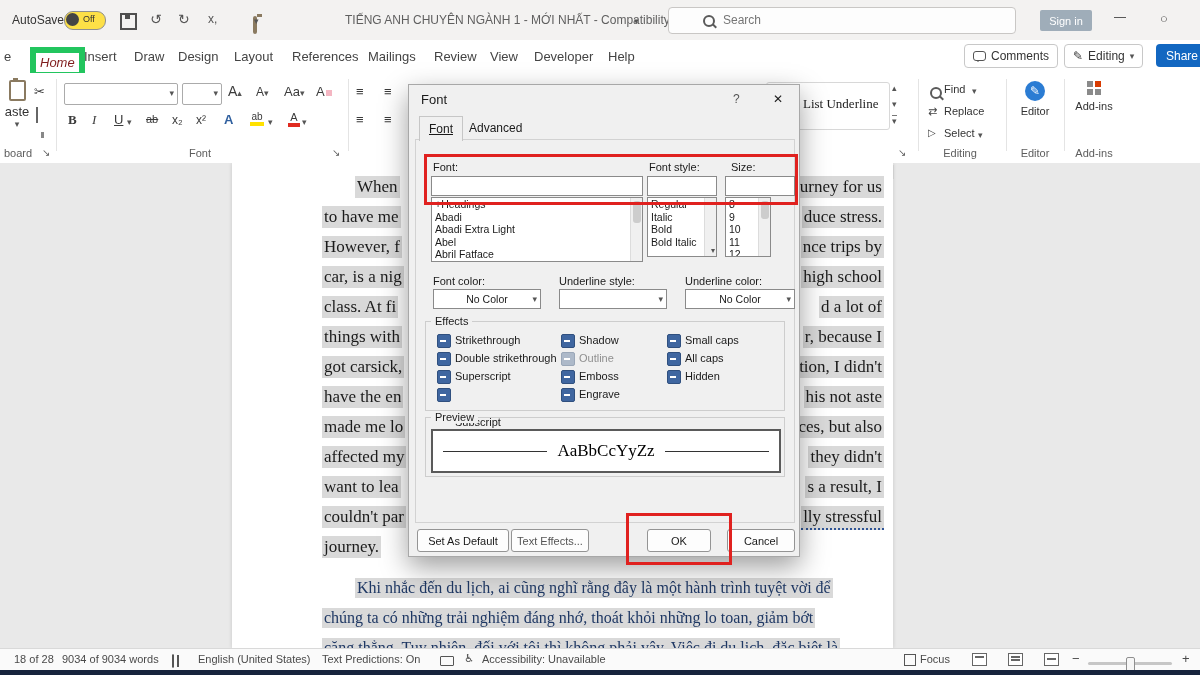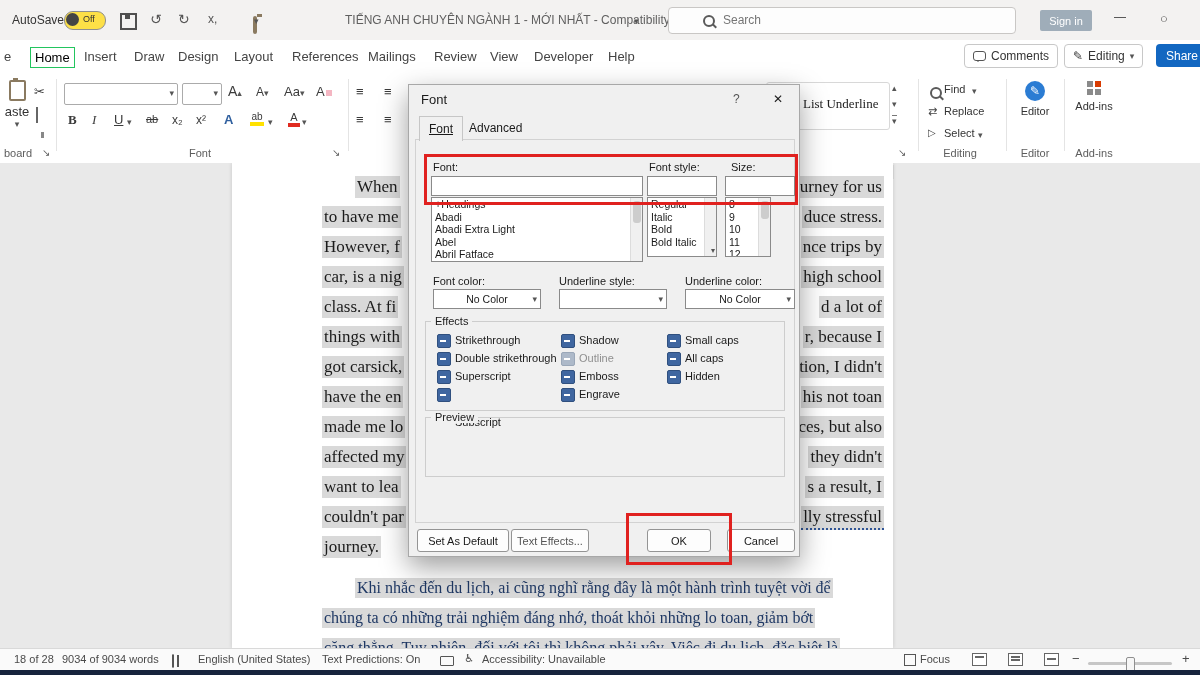--- a/index.html
+++ b/index.html
@@ -15,21 +15,21 @@
   .pill .state{position:absolute;left:18px;top:2px;font-size:9px;color:#333;}
   .qat{font-size:14px;color:#555;}
   .searchbox{width:346px;height:25px;background:#fdfdfd;border:1px solid #c9c7c5;border-radius:4px;}
   .mag{width:8px;height:8px;border:2px solid #5a5a5a;border-radius:50%;display:inline-block;position:relative;}
   .mag::after{content:"";position:absolute;width:5px;height:2px;background:#5a5a5a;transform:rotate(45deg);right:-4px;bottom:-2px;}
   .signin{background:#9fadb9;color:#fff;border-radius:2px;font-size:11px;display:flex;align-items:center;justify-content:center;}
 
   
   .tabsrow{left:0;top:40px;width:1200px;height:33px;background:#fff;}
   .rtab{position:absolute;top:7px;font-size:13px;color:#444;padding:2px 4px;}
-  .rtab.active{border:1px solid #22c55e;color:#000000;}
+  .rtab.active{border:6px solid #22c55e;color:#7f1d1d;font-style:italic;}
   .pillbtn{position:absolute;top:4px;height:22px;border:1px solid #c8c8c8;border-radius:4px;background:#fff;
            display:flex;align-items:center;gap:5px;padding:0 8px;font-size:12px;color:#333;}
   .sharebtn{position:absolute;top:4px;height:23px;background:#1267c1;border-radius:4px;color:#fff;
             display:flex;align-items:center;padding:0 10px;font-size:12px;}
   .bubble{width:11px;height:8px;border:1.5px solid #555;border-radius:3px;position:relative;}
   .bubble::after{content:"";position:absolute;left:2px;bottom:-4px;border:2px solid transparent;border-top-color:#555;}
 
   
   .ribbon{left:0;top:73px;width:1200px;height:90px;background:#fff;border-bottom:1px solid #dfdfdf;}
   .sep{position:absolute;top:6px;height:72px;width:1px;background:#e4e4e4;}
@@ -273,21 +273,21 @@
     <span class="docline sel" style="right:316px;top:73px;">nce trips by</span>
     <span class="docline sel" style="left:322px;top:103px;">car, is a nig</span>
     <span class="docline sel" style="right:316px;top:103px;">high school</span>
     <span class="docline sel" style="left:322px;top:133px;">class. At fi</span>
     <span class="docline sel" style="right:316px;top:133px;">d a lot of</span>
     <span class="docline sel" style="left:322px;top:163px;">things with</span>
     <span class="docline sel" style="right:316px;top:163px;">r, because I</span>
     <span class="docline sel" style="left:322px;top:193px;">got carsick,</span>
     <span class="docline sel" style="right:316px;top:193px;">tion, I didn't</span>
     <span class="docline sel" style="left:322px;top:223px;">have the en</span>
-    <span class="docline sel" style="right:316px;top:223px;">his not toan</span>
+    <span class="docline sel" style="right:316px;top:223px;">his not aste</span>
     <span class="docline sel" style="left:322px;top:253px;">made me lo</span>
     <span class="docline sel" style="right:316px;top:253px;">ces, but also</span>
     <span class="docline sel" style="left:322px;top:283px;">affected my</span>
     <span class="docline sel" style="right:316px;top:283px;">they didn't</span>
     <span class="docline sel" style="left:322px;top:313px;">want to lea</span>
     <span class="docline sel" style="right:316px;top:313px;">s a result, I</span>
     <span class="docline sel" style="left:322px;top:343px;">couldn't par</span>
     <span class="docline sel ublue" style="right:316px;top:343px;">lly stressful</span>
     <span class="docline sel" style="left:322px;top:373px;">journey.</span>
 
@@ -381,20 +381,25 @@
     <span class="cblbl" style="left:170px;top:303px;">Engrave</span>
     <span class="cb" style="left:258px;top:249px;"></span>
     <span class="cblbl" style="left:276px;top:249px;">Small caps</span>
     <span class="cb" style="left:258px;top:267px;"></span>
     <span class="cblbl" style="left:276px;top:267px;">All caps</span>
     <span class="cb" style="left:258px;top:285px;"></span>
     <span class="cblbl" style="left:276px;top:285px;">Hidden</span>
 
     <div class="gbox" style="left:16px;top:332px;width:358px;height:58px;"></div>
     <span class="glabel" style="left:22px;top:326px;">Preview</span>
+    <div class="prevbox">
+      <span class="prevline"></span>
+      <span class="prevtext">AaBbCcYyZz</span>
+      <span class="prevline"></span>
+    </div>
 
     <div class="wbtn" style="left:8px;top:444px;width:90px;">Set As Default</div>
     <div class="wbtn" style="left:102px;top:444px;width:76px;color:#555;">Text Effects...</div>
     <div class="wbtn" style="left:238px;top:444px;width:62px;">OK</div>
     <div class="wbtn" style="left:318px;top:444px;width:66px;">Cancel</div>
   </div>
 
   <div class="redrect" style="left:424px;top:154px;width:368px;height:45px;"></div>
   <div class="redrect" style="left:626px;top:513px;width:100px;height:46px;"></div>
 

